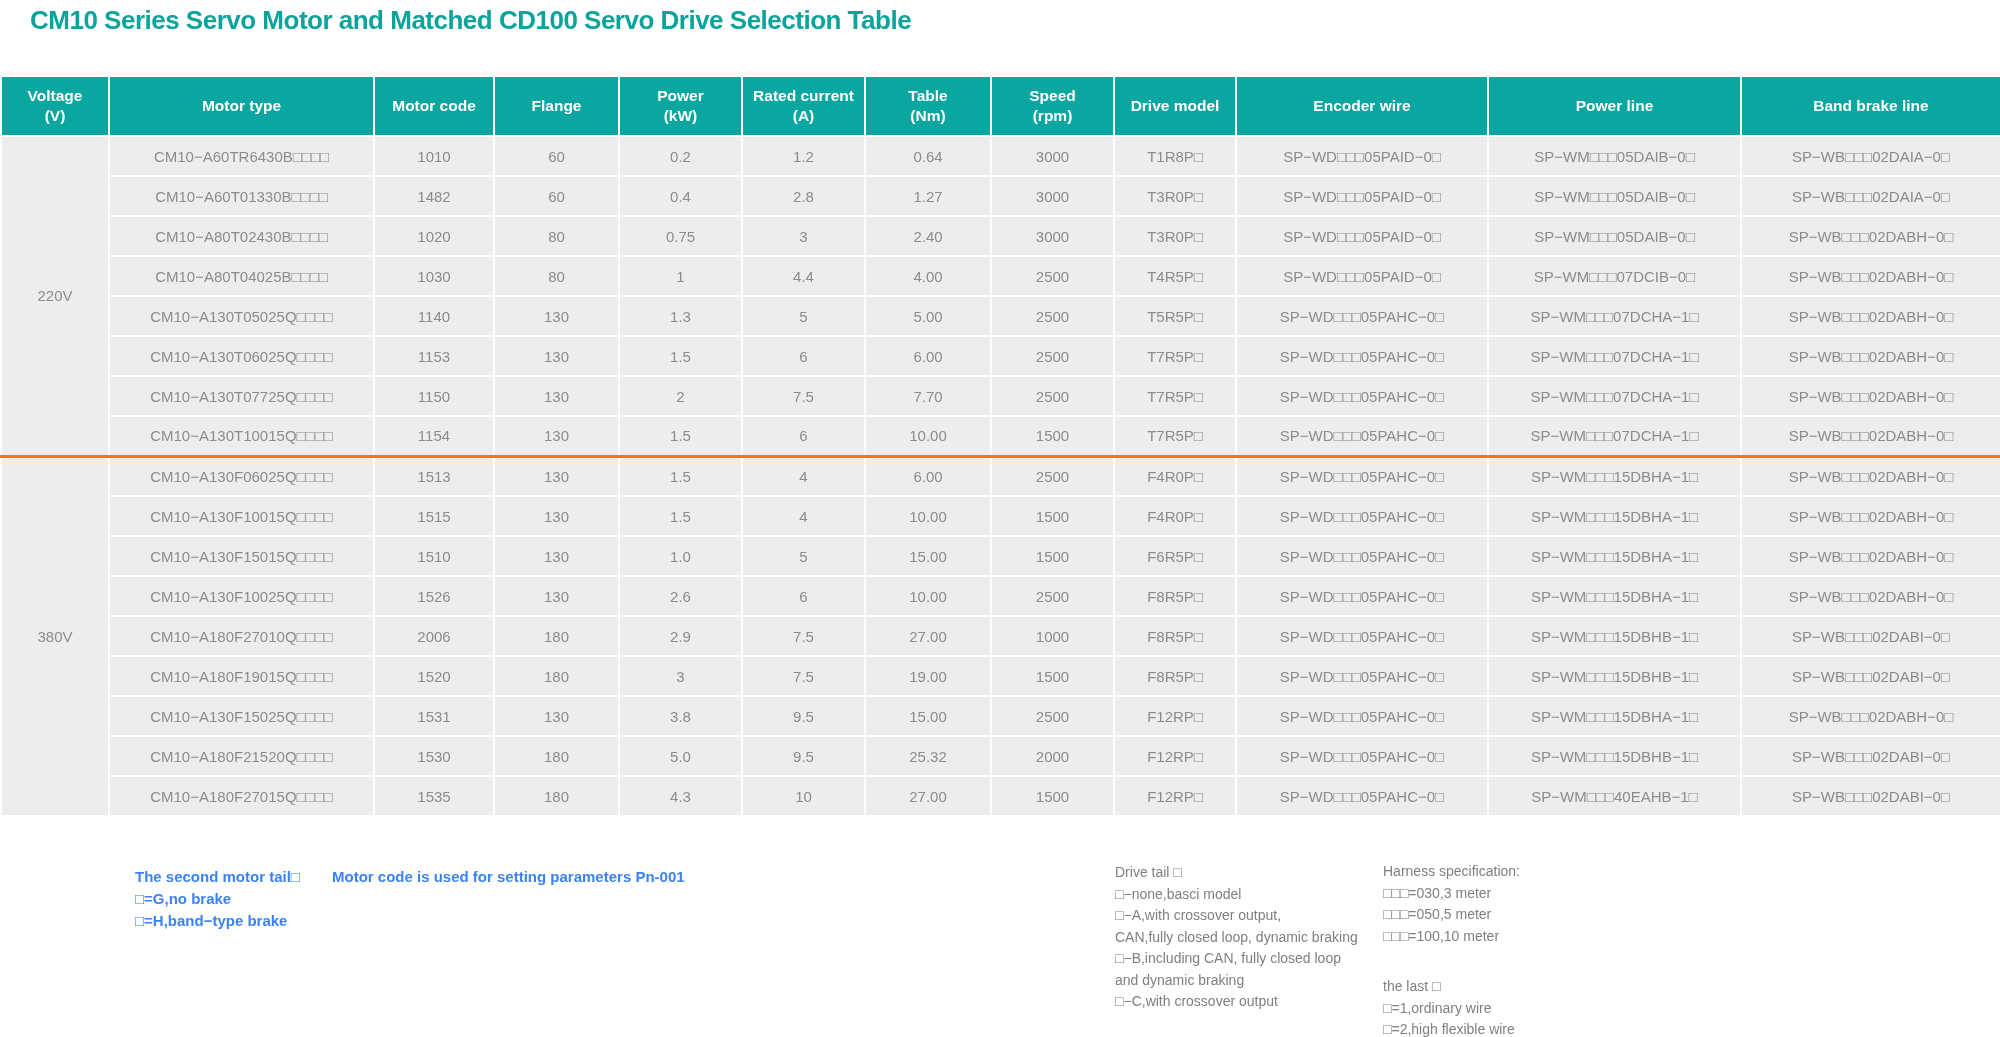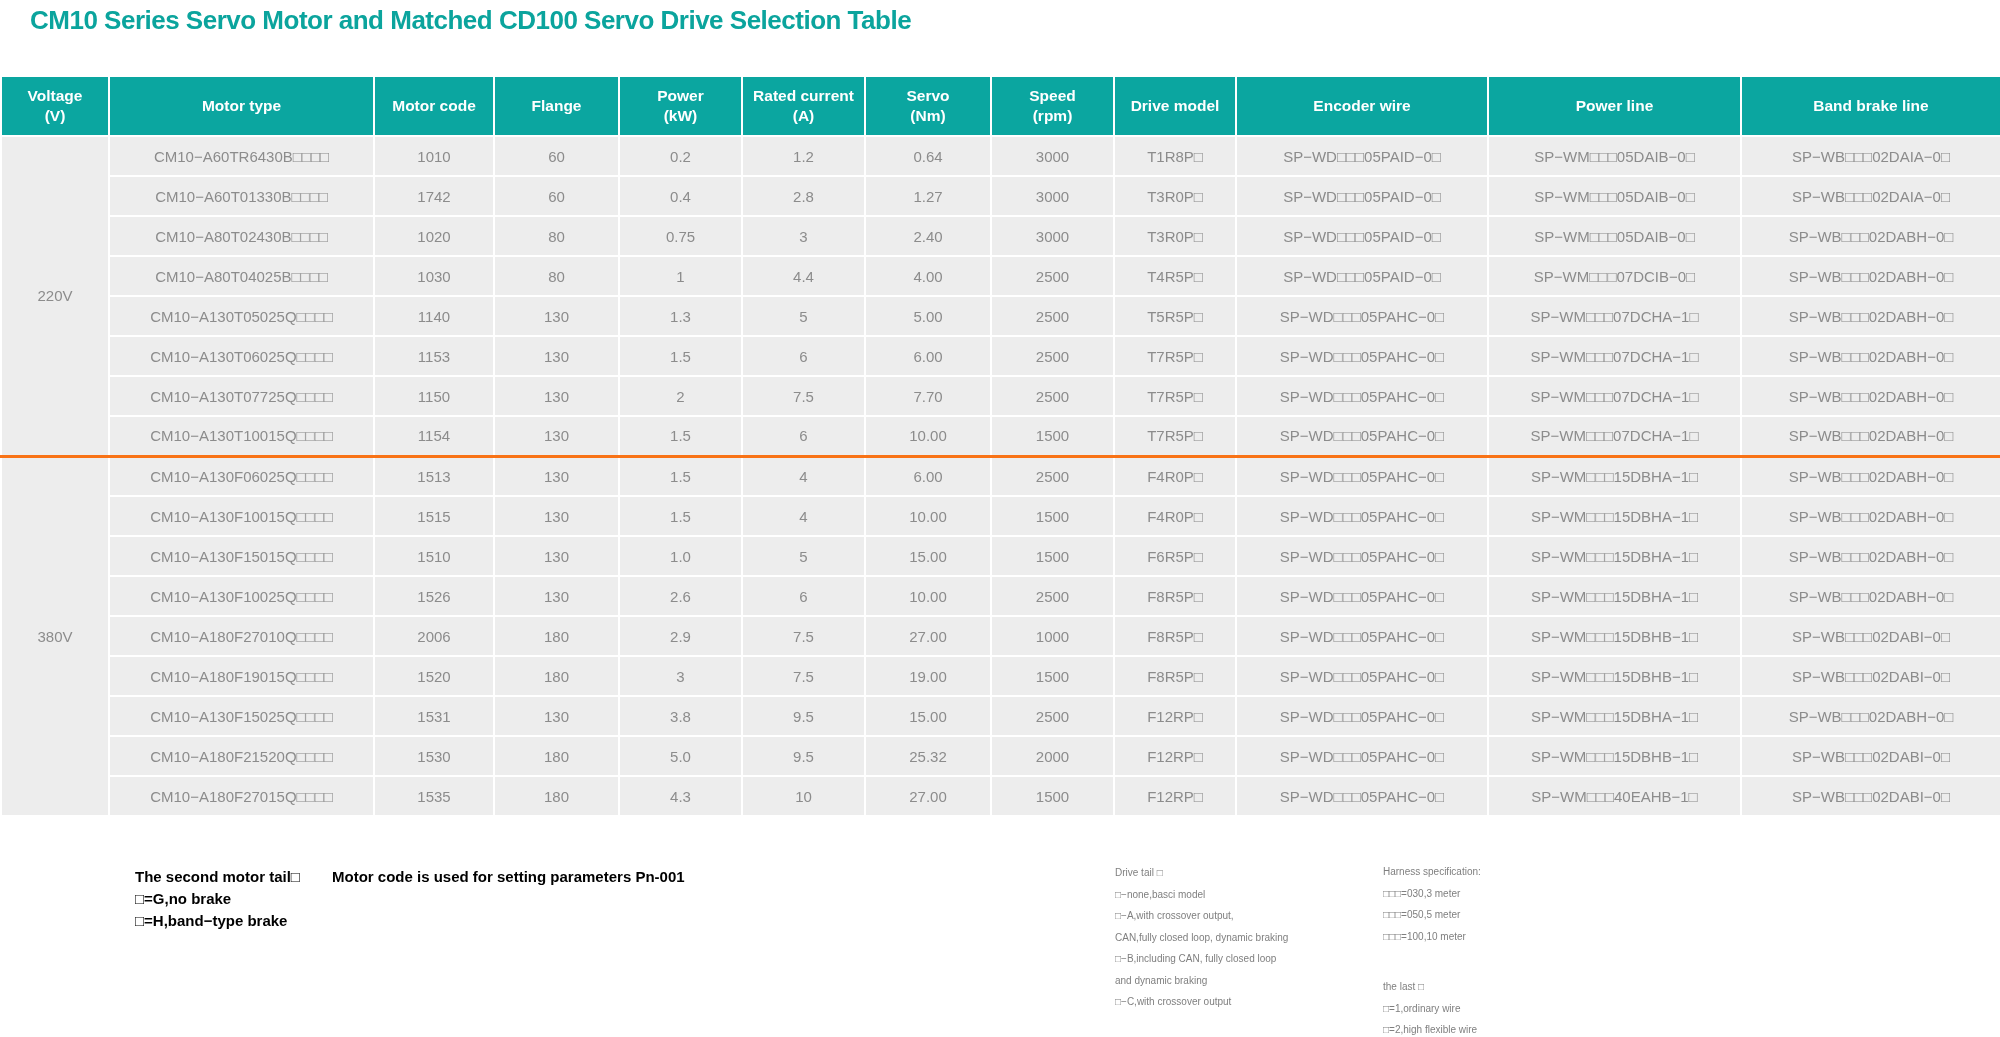--- a/index.html
+++ b/index.html
@@ -24,22 +24,22 @@
     background:#0ba6a0; color:#ffffff; font-weight:bold;
     font-size:15.5px; height:60px; line-height:20px;
   }
   table.sel-table tbody td {
     background:#ededed; color:#8c8c8c; font-size:15px; height:40px;
   }
   tr.section-start td { border-top:3px solid #f97316; }
   td.voltage-cell { font-size:15px; color:#8c8c8c; }
 
   .note { position:absolute; white-space:nowrap; }
-  .note-bold { color:#000000; font-weight:bold; font-size:15px; line-height:22px; }
-  .note-light { color:#7f7f7f; font-weight:normal; font-size:10px; line-height:21.5px; }
+  .note-bold { color:#3b82f6; font-weight:bold; font-size:15px; line-height:22px; }
+  .note-light { color:#7f7f7f; font-weight:normal; font-size:14px; line-height:21.5px; }
   .note div { white-space:nowrap; }
 </style>
 </head>
 <body>
 
 <div class="page">
 
   <div class="page-title">CM10 Series Servo Motor and Matched CD100 Servo Drive Selection Table</div>
 
   <table class="sel-table">
@@ -74,21 +74,21 @@
           </th>
           <th>
             <div>Power</div>
             <div>(kW)</div>
           </th>
           <th>
             <div>Rated current</div>
             <div>(A)</div>
           </th>
           <th>
-            <div>Servo</div>
+            <div>Table</div>
             <div>(Nm)</div>
           </th>
           <th>
             <div>Speed</div>
             <div>(rpm)</div>
           </th>
           <th>
             <div>Drive model</div>
           </th>
           <th>
@@ -112,21 +112,21 @@
           <td>1.2</td>
           <td>0.64</td>
           <td>3000</td>
           <td>T1R8P□</td>
           <td>SP−WD□□□05PAID−0□</td>
           <td>SP−WM□□□05DAIB−0□</td>
           <td>SP−WB□□□02DAIA−0□</td>
         </tr>
         <tr>
           <td>CM10−A60T01330B□□□□</td>
-          <td>1742</td>
+          <td>1482</td>
           <td>60</td>
           <td>0.4</td>
           <td>2.8</td>
           <td>1.27</td>
           <td>3000</td>
           <td>T3R0P□</td>
           <td>SP−WD□□□05PAID−0□</td>
           <td>SP−WM□□□05DAIB−0□</td>
           <td>SP−WB□□□02DAIA−0□</td>
         </tr>

